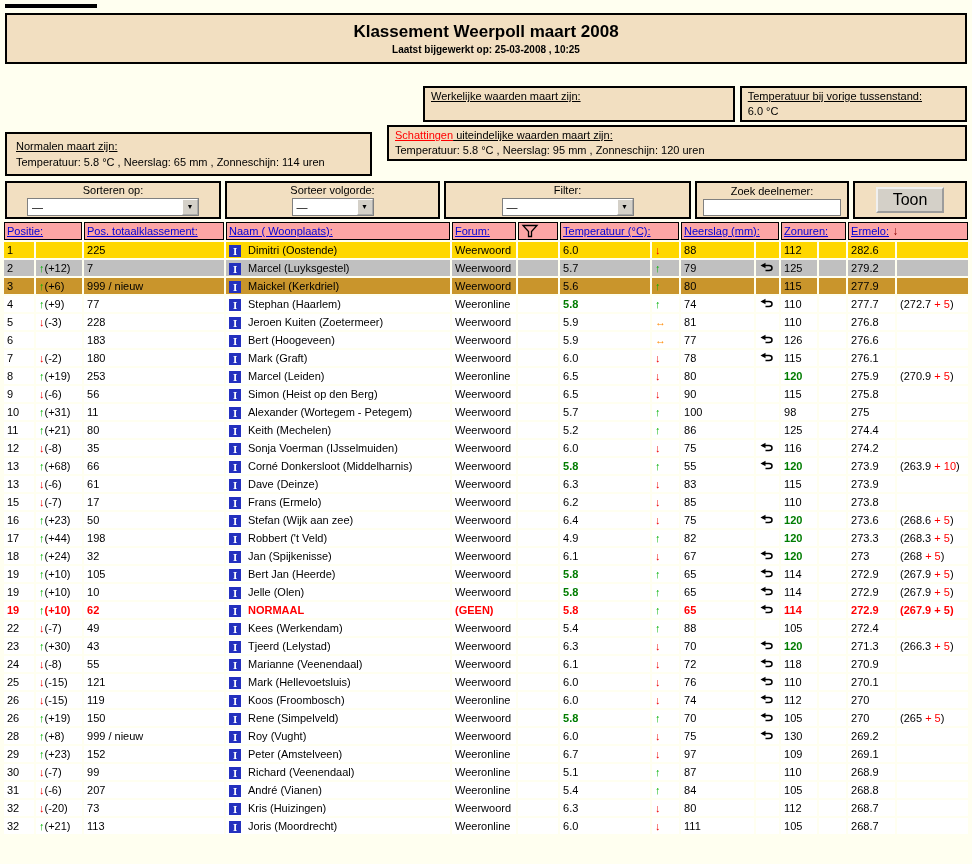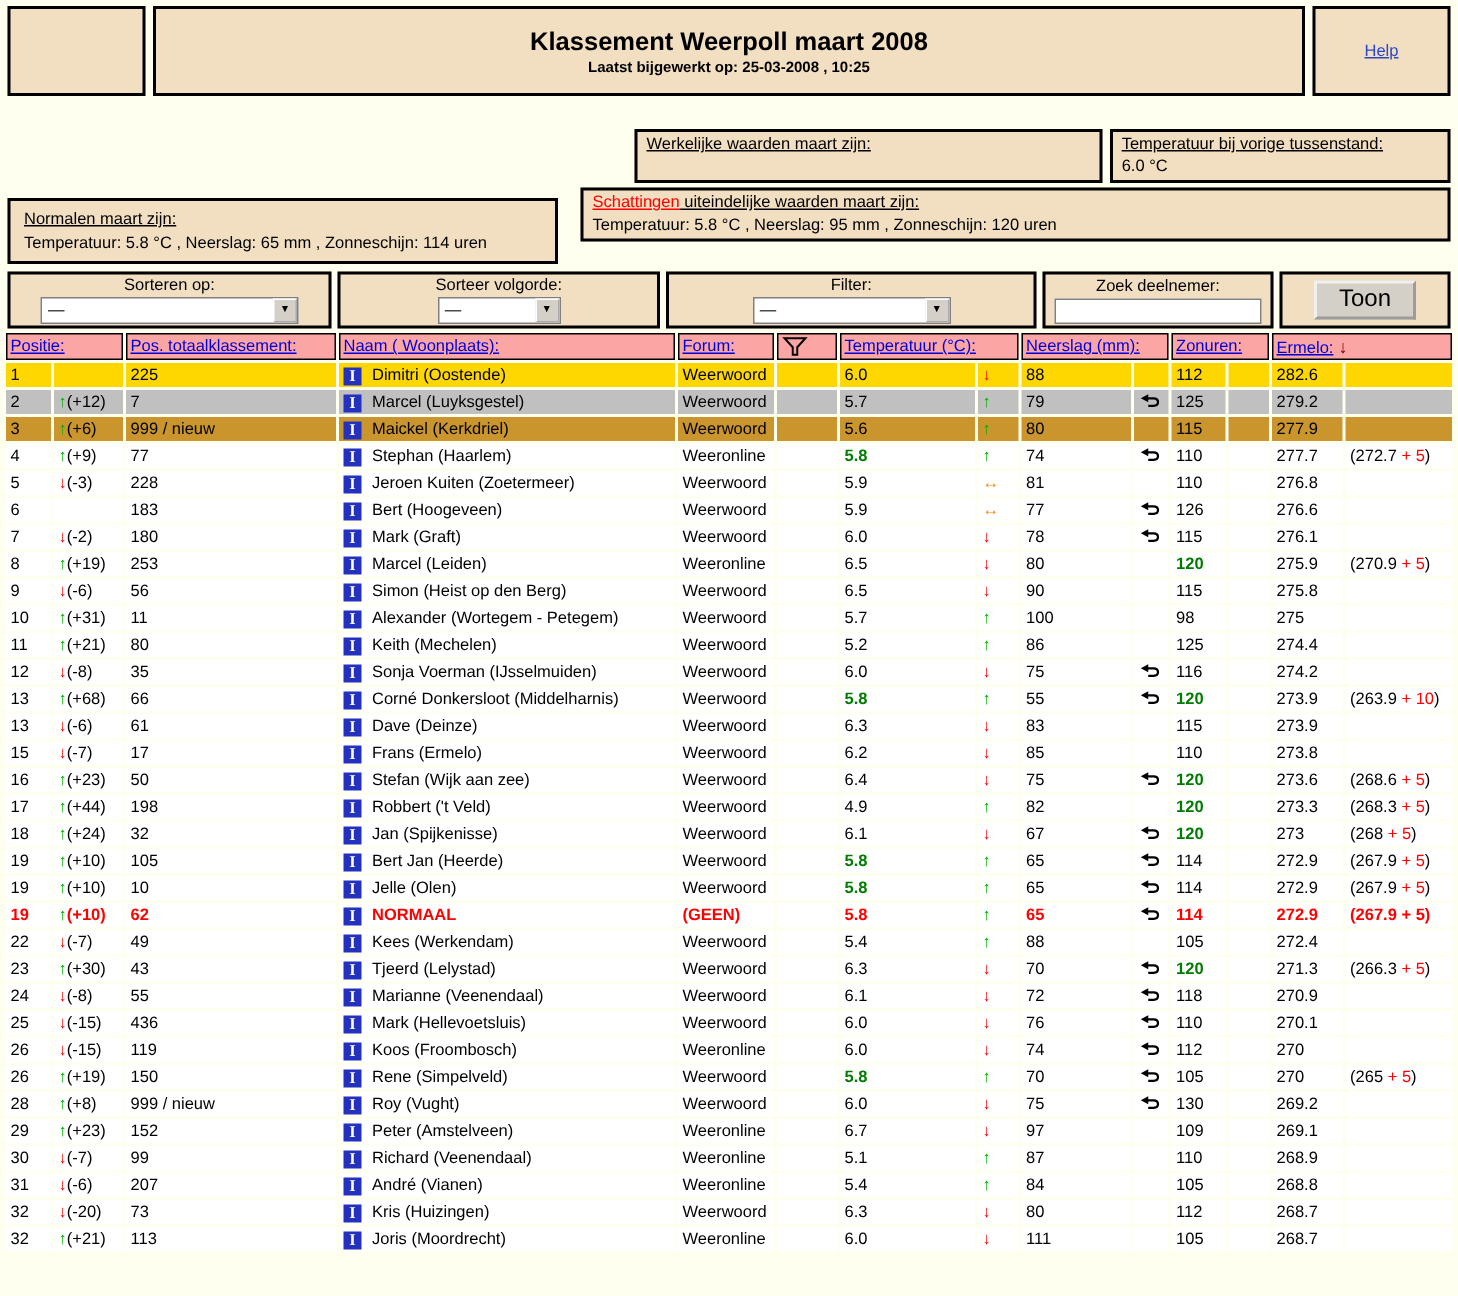--- a/index.html
+++ b/index.html
@@ -6,21 +6,21 @@
   html,body { margin:0; padding:0; }
   body {
     width:972px; height:864px; overflow:hidden;
     background:#FFFFF0;
     font-family:"Liberation Sans", sans-serif;
     font-size:11px; color:#000;
   }
   .panel { background:#F2DFC1; border:2px solid #000; }
 
   
-  #topbar { display:flex; gap:5px; margin:4px 5px 0 5px; height:60px; }
+  #topbar { display:flex; gap:5px; margin:4px 5px 0 5px; height:60px;flex-direction:column; }
   #tb-left { width:92px; }
   #tb-title { flex:1; display:flex; flex-direction:column; align-items:center; justify-content:center; }
   #tb-help { width:92px; display:flex; align-items:center; justify-content:center; }
   .title { font-size:17px; font-weight:bold; }
   .subtitle { font-size:10px; font-weight:bold; margin-top:2px; }
   .help-link { color:#2A46C8; text-decoration:underline; cursor:pointer; }
 
   
   #info { display:flex; gap:15px; margin:22px 5px 0 5px; }
   #info-left { width:367px; padding:4px 9px; display:flex; flex-direction:column; justify-content:center; line-height:16px;margin-top:46px; }
@@ -77,23 +77,20 @@
 </style>
 </head>
 <body>
 
 <div id="topbar">
   <div class="panel" id="tb-left"></div>
   <div class="panel" id="tb-title">
     <div class="title">Klassement Weerpoll maart 2008</div>
     <div class="subtitle">Laatst bijgewerkt op: 25-03-2008 , 10:25</div>
   </div>
-  <div class="panel" id="tb-help">
-    <span class="help-link">Help</span>
-  </div>
 </div>
 
 <div id="info">
   <div class="panel" id="info-left">
     <div><span class="u">Normalen maart zijn:</span></div>
     <div>Temperatuur: 5.8 °C , Neerslag: 65 mm , Zonneschijn: 114 uren</div>
   </div>
   <div id="info-right">
     <div id="info-right-top">
       <div class="panel infobox" id="box-werkelijk">
@@ -596,21 +593,21 @@
             <path d="M6.5 0.8 L1.5 3.5 L6.5 6.2 Z" fill="#000"></path>
           </svg></td>
         <td>118</td>
         <td></td>
         <td>270.9</td>
         <td></td>
       </tr>
       <tr class="plain">
         <td>25</td>
         <td><span class="arrow-down">↓</span>(-15)</td>
-        <td>436</td>
+        <td>121</td>
         <td><span class="info-icon">I</span>Mark (Hellevoetsluis)</td>
         <td>Weerwoord</td>
         <td></td>
         <td>6.0</td>
         <td><span class="arrow-down">↓</span></td>
         <td>76</td>
         <td><svg width="15" height="13" viewBox="0 0 15 13" style="vertical-align:middle">
             <path d="M4 3.5 H10 Q13 3.5 13 6 Q13 8.5 10 8.5 H6.5" fill="none" stroke="#000" stroke-width="1.5"></path>
             <path d="M6.5 0.8 L1.5 3.5 L6.5 6.2 Z" fill="#000"></path>
           </svg></td>

